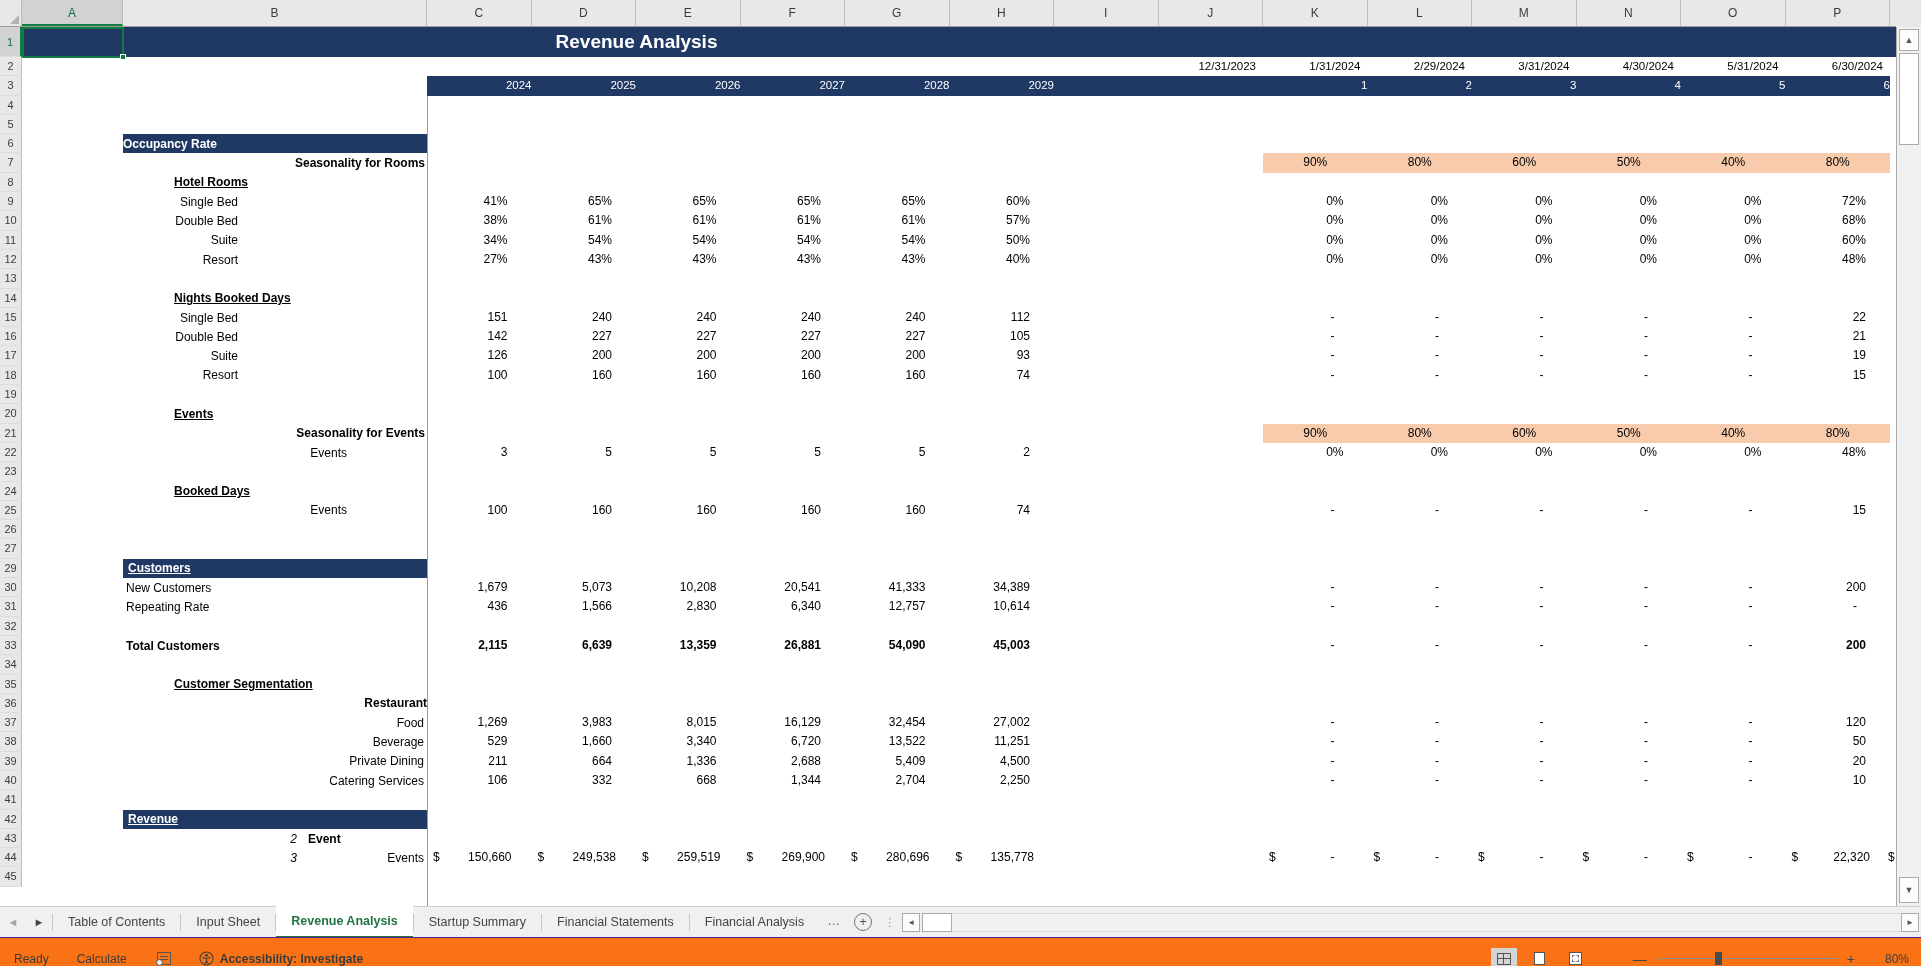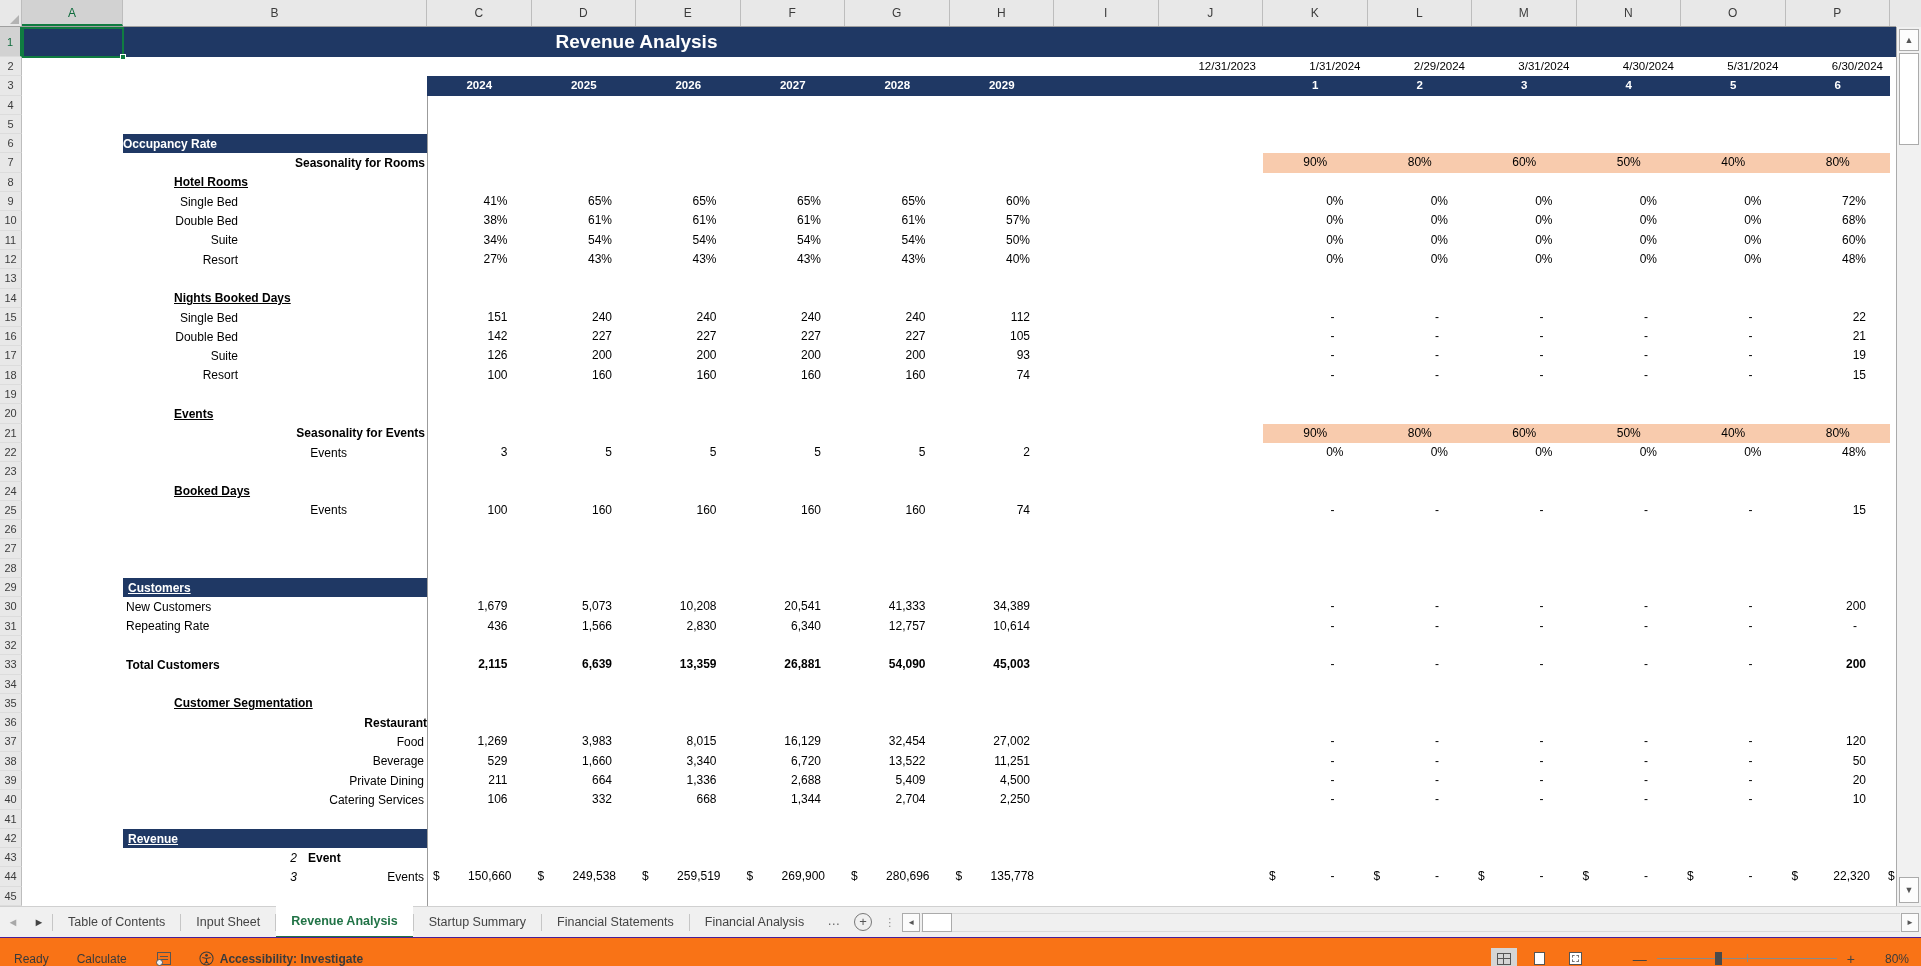--- a/index.html
+++ b/index.html
@@ -49,21 +49,21 @@
   .cB.ctr { justify-content:flex-end; font-weight:bold; }
   .cB.plain { padding-left:3px; }
   .cB.tbold { font-weight:bold; padding-left:3px; }
   .cB .inum { width:174px; text-align:right; font-style:italic; flex:none; }
   .cB.numlbl .lbl { margin-left:11px; font-weight:bold; }
   .cB.numlbl-r { }
   .cB.numlbl-r .lbl { flex:1; text-align:right; padding-right:3px; }
 
   
   .c.date { text-align:right; padding-right:7px; font-size:11.5px; }
-  .c.band3 { background:var(--navy); color:#fff; font-weight:bold; text-align:center; font-size:11.5px; }
+  .c.band3 { background:var(--navy); color:#fff; font-weight:normal; text-align:right; font-size:11.5px; }
   .c.num { text-align:right; padding-right:24px; }
   .c.num.bold { font-weight:bold; }
   .c.dash { text-align:right; padding-right:33px; }
   .c.orange { background:var(--orange); text-align:center; }
   .c.acct { display:flex; }
   .c.acct .cur { padding-left:6px; flex:none; }
   .c.acct .val { flex:1; text-align:right; padding-right:20px; }
   .c.acct .val.dashv { padding-right:33px; }
   .ovf { position:absolute; top:0; font-size:12px; line-height:19.3px; }
 
@@ -664,39 +664,20 @@
         <div class="c"></div>
         <div class="c"></div>
         <div class="c"></div>
         <div class="c"></div>
         <div class="c"></div>
         <div class="c"></div>
         <div class="c"></div>
       </div>
       <div class="xrow">
         <div class="gut">27</div>
-        <div class="cA"></div>
-        <div class="cB"></div>
-        <div class="c"></div>
-        <div class="c"></div>
-        <div class="c"></div>
-        <div class="c"></div>
-        <div class="c"></div>
-        <div class="c"></div>
-        <div class="c"></div>
-        <div class="c"></div>
-        <div class="c"></div>
-        <div class="c"></div>
-        <div class="c"></div>
-        <div class="c"></div>
-        <div class="c"></div>
-        <div class="c"></div>
-      </div>
-      <div class="xrow">
-        <div class="gut">28</div>
         <div class="cA"></div>
         <div class="cB"></div>
         <div class="c"></div>
         <div class="c"></div>
         <div class="c"></div>
         <div class="c"></div>
         <div class="c"></div>
         <div class="c"></div>
         <div class="c"></div>
         <div class="c"></div>

